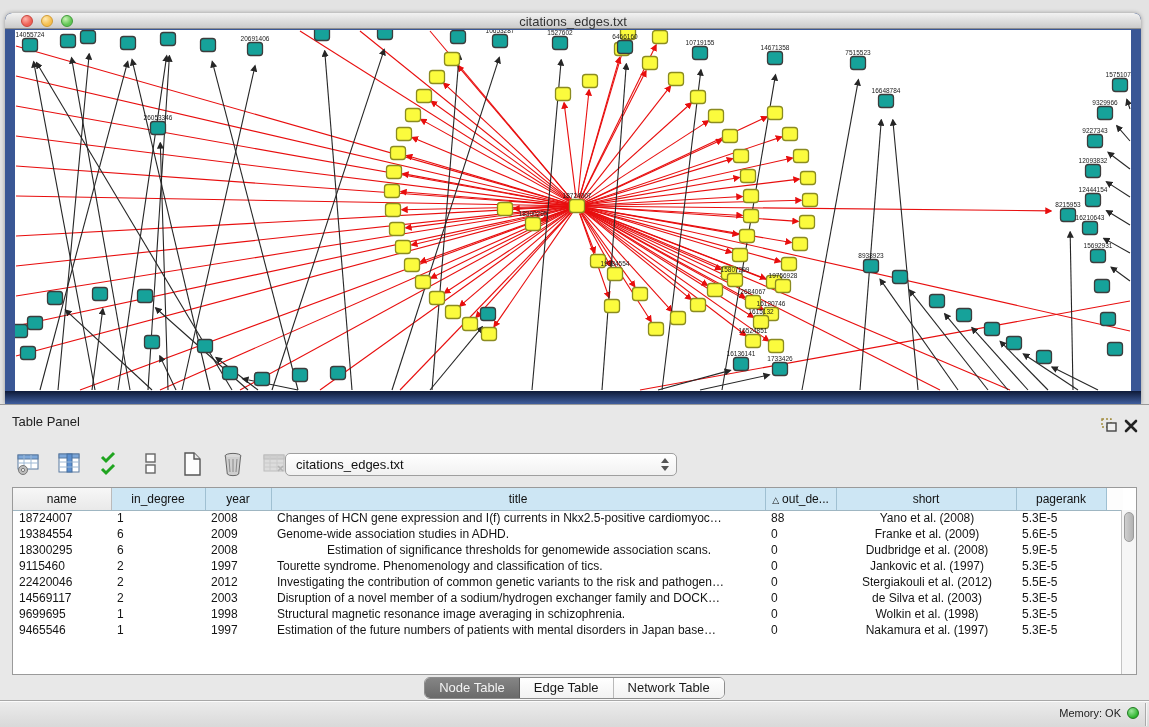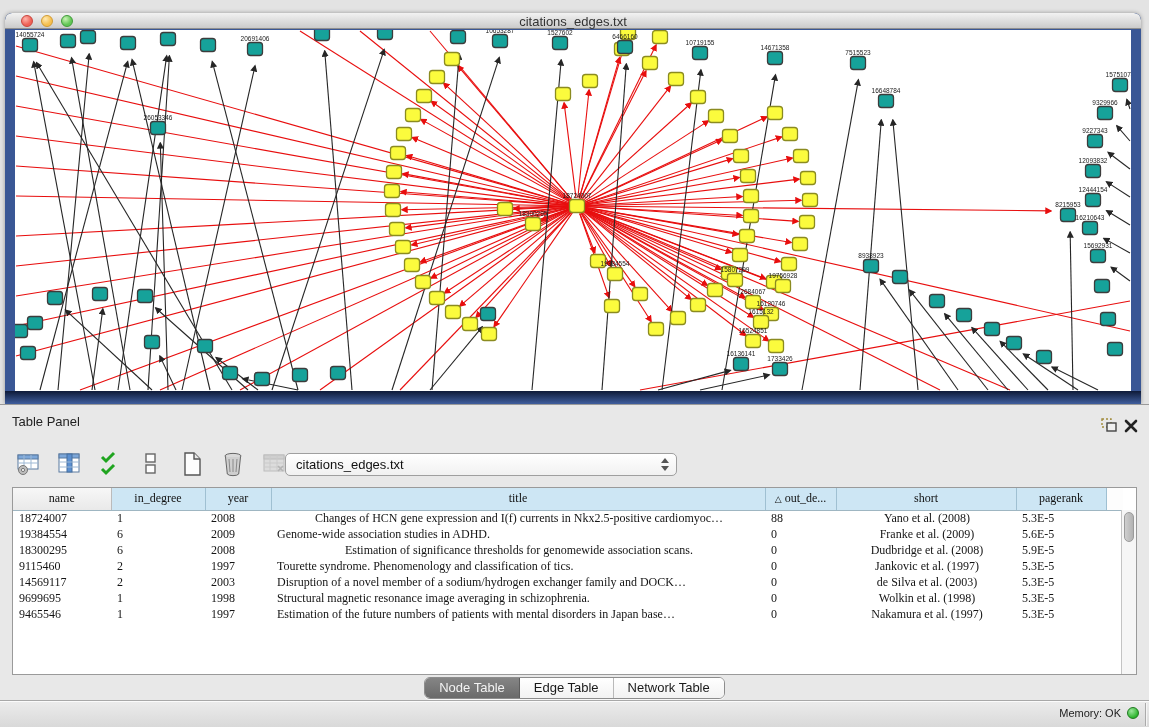--- a/index.html
+++ b/index.html
@@ -41,21 +41,21 @@
   .combo { position:absolute; left:285px; top:48px; width:392px; height:23px;
     background:linear-gradient(#ffffff,#f1f1f1); border:1px solid #9f9f9f; border-radius:5px;
     font-size:13px; color:#111; line-height:21px; padding-left:10px; }
   .combo .arrows { position:absolute; right:7px; top:4px; }
   .combo .arrows i { display:block; width:0; height:0; border-left:4px solid transparent; border-right:4px solid transparent; }
   .combo .arrows i.up { border-bottom:5px solid #555; margin-bottom:3px; }
   .combo .arrows i.dn { border-top:5px solid #555; }
 
   .tablebox { position:absolute; left:12px; top:82px; width:1125px; height:188px;
     background:#fff; border:1px solid #9a9a9a; overflow:hidden; }
-  table.grid { border-collapse:collapse; table-layout:fixed; width:1110px;font-family:Liberation Serif, serif; }
+  table.grid { border-collapse:collapse; table-layout:fixed; width:1110px; }
   table.grid th { height:22px; font-size:12px; font-weight:normal; color:#111;
     background:#cde6f4; border-right:1px solid #9fc0d2; border-bottom:1px solid #9fb6c2; text-align:center;
     overflow:hidden; white-space:nowrap; }
   table.grid th.namecol { background:linear-gradient(#f7f7f7,#e9e9e9); border-right:1px solid #bbb; }
   table.grid td { height:16px; font-size:12px; color:#141414; white-space:nowrap; overflow:hidden; padding:0 4px 0 6px; }
   .sorttri { font-size:9px; margin-right:3px; }
   .vscroll { position:absolute; right:0; top:22px; bottom:0; width:15px;
     background:#f6f6f6; border-left:1px solid #c4c4c4; }
   .vthumb { position:absolute; left:2px; top:2px; width:10px; height:30px; border-radius:6px;
     background:linear-gradient(90deg,#cfcfcf,#b2b2b2); border:1px solid #9b9b9b; }
@@ -484,21 +484,21 @@
               <th>short</th>
               <th>pagerank</th>
               <th style="background: rgb(253, 253, 253); border-right: none;"></th>
             </tr>
           </thead>
         <tbody id="tbody">
             <tr>
               <td style="text-align: left;">18724007</td>
               <td style="text-align: left;">1</td>
               <td style="text-align: left;">2008</td>
-              <td style="text-align: center;">Changes of HCN gene expression and I(f) currents in Nkx2.5-positive cardiomyoc…</td>
+              <td style="text-align: left;">Changes of HCN gene expression and I(f) currents in Nkx2.5-positive cardiomyoc…</td>
               <td style="text-align: left;">88</td>
               <td style="text-align: center;">Yano et al. (2008)</td>
               <td style="text-align: left;">5.3E-5</td>
               <td></td>
             </tr>
             <tr>
               <td style="text-align: left;">19384554</td>
               <td style="text-align: left;">6</td>
               <td style="text-align: left;">2009</td>
               <td style="text-align: left;">Genome-wide association studies in ADHD.</td>
@@ -518,20 +518,30 @@
               <td></td>
             </tr>
             <tr>
               <td style="text-align: left;">9115460</td>
               <td style="text-align: left;">2</td>
               <td style="text-align: left;">1997</td>
               <td style="text-align: left;">Tourette syndrome. Phenomenology and classification of tics.</td>
               <td style="text-align: left;">0</td>
               <td style="text-align: center;">Jankovic et al. (1997)</td>
               <td style="text-align: left;">5.3E-5</td>
+              <td></td>
+            </tr>
+            <tr>
+              <td style="text-align: left;">22420046</td>
+              <td style="text-align: left;">2</td>
+              <td style="text-align: left;">2012</td>
+              <td style="text-align: left;">Investigating the contribution of common genetic variants to the risk and pathogen…</td>
+              <td style="text-align: left;">0</td>
+              <td style="text-align: center;">Stergiakouli et al. (2012)</td>
+              <td style="text-align: left;">5.5E-5</td>
               <td></td>
             </tr>
             <tr>
               <td style="text-align: left;">14569117</td>
               <td style="text-align: left;">2</td>
               <td style="text-align: left;">2003</td>
               <td style="text-align: left;">Disruption of a novel member of a sodium/hydrogen exchanger family and DOCK…</td>
               <td style="text-align: left;">0</td>
               <td style="text-align: center;">de Silva et al. (2003)</td>
               <td style="text-align: left;">5.3E-5</td>

